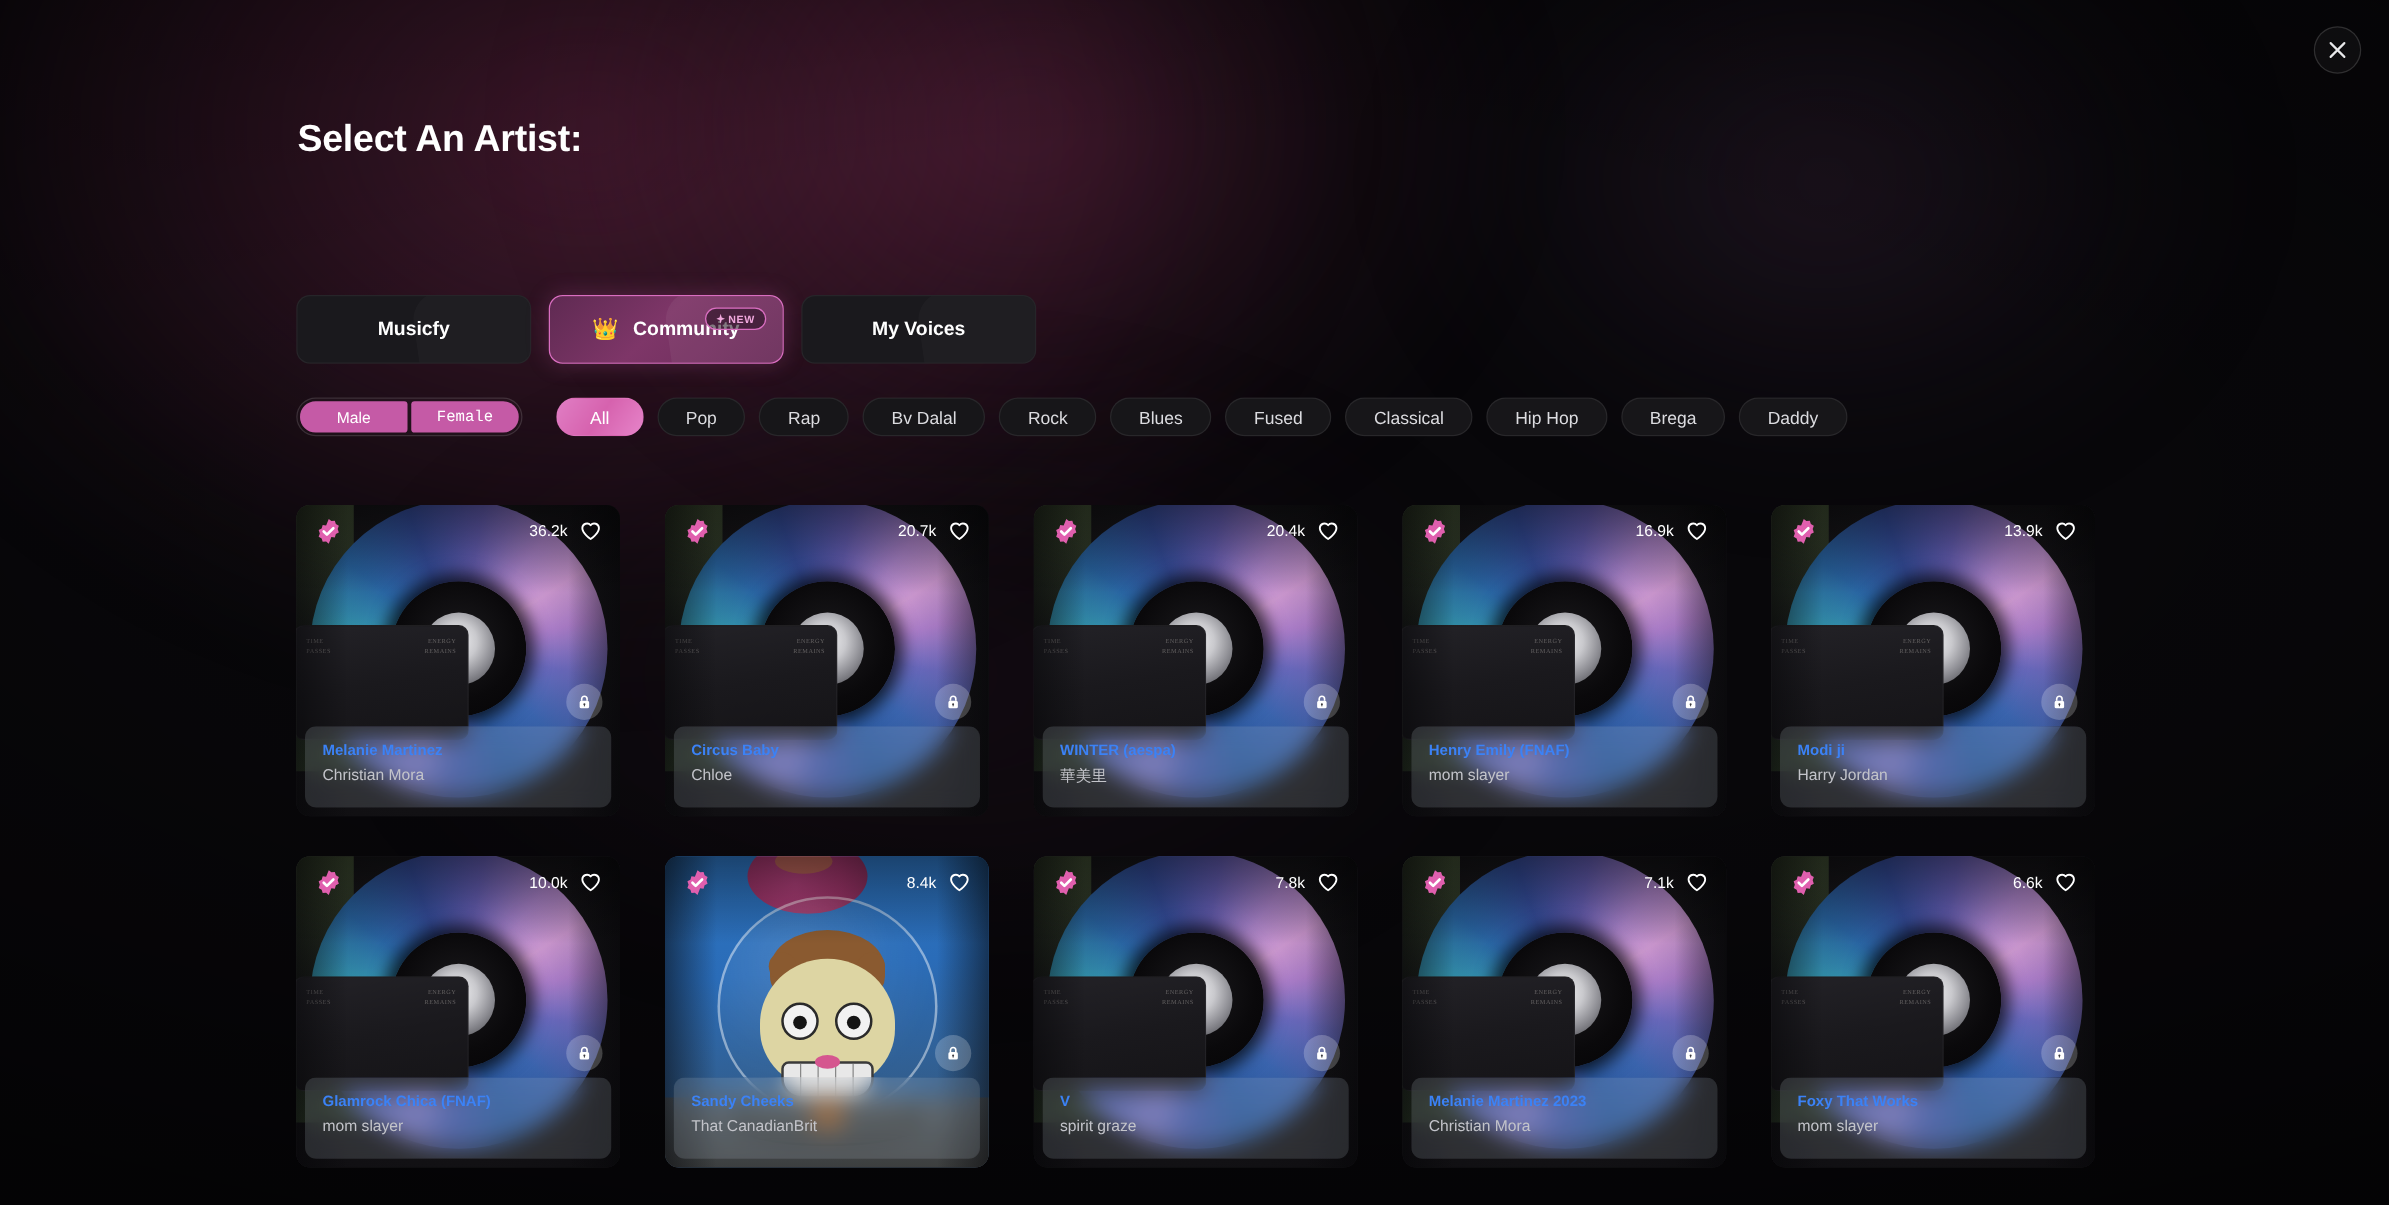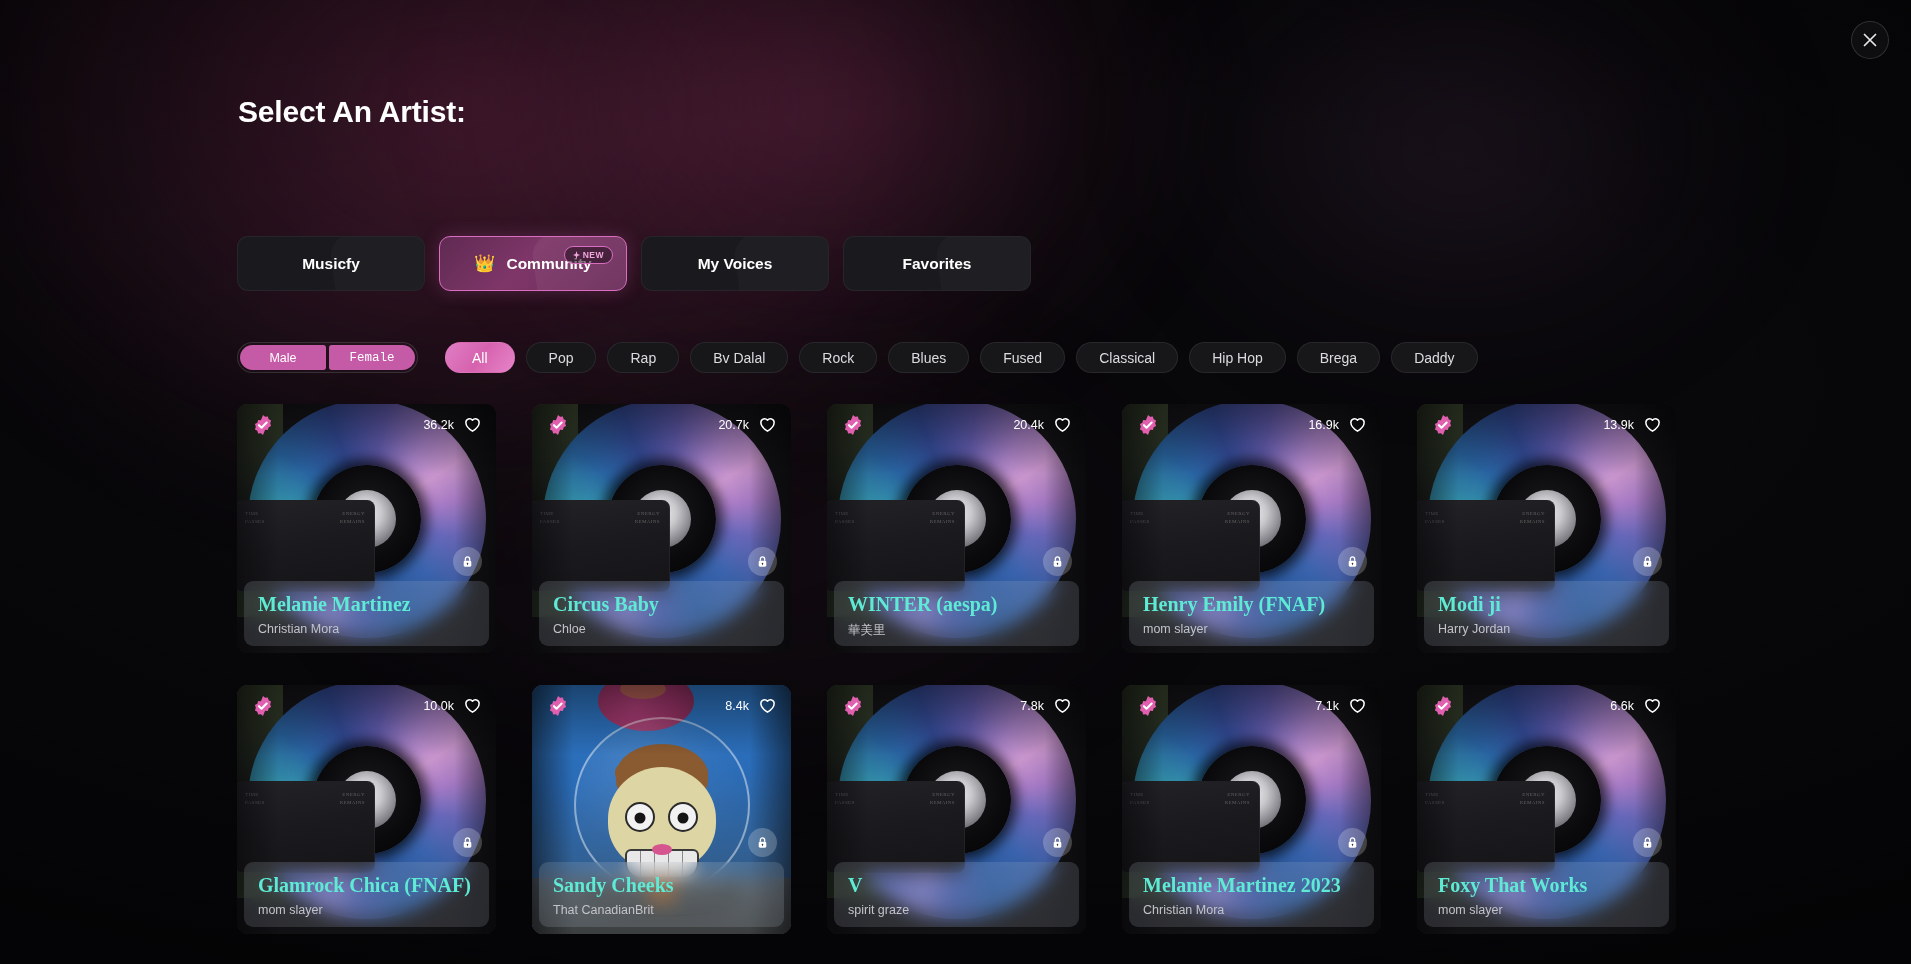--- a/index.html
+++ b/index.html
@@ -104,21 +104,21 @@
   .new-badge {
     position: absolute; right: 13px; top: 9px; z-index: 3;
     height: 18px; padding: 0 8px; border-radius: 9px;
     border: 1px solid #d96ec0; background: rgba(30,12,26,0.55);
     display: flex; align-items: center; gap: 3px;
     color: #f0a8dd; font-size: 8.5px; font-weight: 700; letter-spacing: 0.5px;
   }
   .new-badge svg { width: 7px; height: 8px; }
 
   
-  .chips-row { position: absolute; left: 0px; top: 342px; display: flex; align-items: flex-start; }
+  .chips-row { position: absolute; left: 0px; top: 318px; display: flex; align-items: flex-start; }
   .seg {
     display: flex; align-items: center; gap: 3px;
     height: 31px; border-radius: 16px; padding: 2px;
     border: 1px solid rgba(255,255,255,0.13);
     background: rgba(255,255,255,0.018);
   }
   .seg-item {
     height: 25px; min-width: 86px; padding: 0 15px; border-radius: 13px;
     display: flex; align-items: center; justify-content: center;
     font-size: 12.5px; color: #f2f2f4; cursor: pointer;
@@ -313,22 +313,22 @@
   }
   .lock-btn svg { width: 13px; height: 13px; }
   .nameplate {
     position: absolute; left: 7px; right: 7px; bottom: 7px; height: 65px;
     border-radius: 9px; z-index: 5;
     background: rgba(190,200,215,0.17);
     backdrop-filter: blur(9px); -webkit-backdrop-filter: blur(9px);
     padding: 12px 14px 0 14px;
   }
   .nameplate .n-title {
-    color: #5eead4; font-size: 20px; font-weight: 700;
-    white-space: nowrap; overflow: hidden; text-overflow: ellipsis; font-family: Liberation Serif, serif;
+    color: #3b82f6; font-size: 12px; font-weight: 700;
+    white-space: nowrap; overflow: hidden; text-overflow: ellipsis;
   }
   .nameplate .n-sub {
     color: #c3c4ca; font-size: 12.5px; margin-top: 6px;
     white-space: nowrap; overflow: hidden; text-overflow: ellipsis;
   }
 </style>
 </head>
 <body>
 
 <div id="root">
@@ -372,25 +372,20 @@
           <span>Community</span>
         </div>
       </div>
 
       <div class="tab">
         <div class="tab-inner">
           <span>My Voices</span>
         </div>
       </div>
 
-      <div class="tab">
-        <div class="tab-inner">
-          <span>Favorites</span>
-        </div>
-      </div>
 
     </div>
 
     <div class="chips-row">
       <div class="seg">
         <div class="seg-item on left">
           <span>Male</span>
         </div>
         <div class="seg-item on right">
           <span>Female</span>

